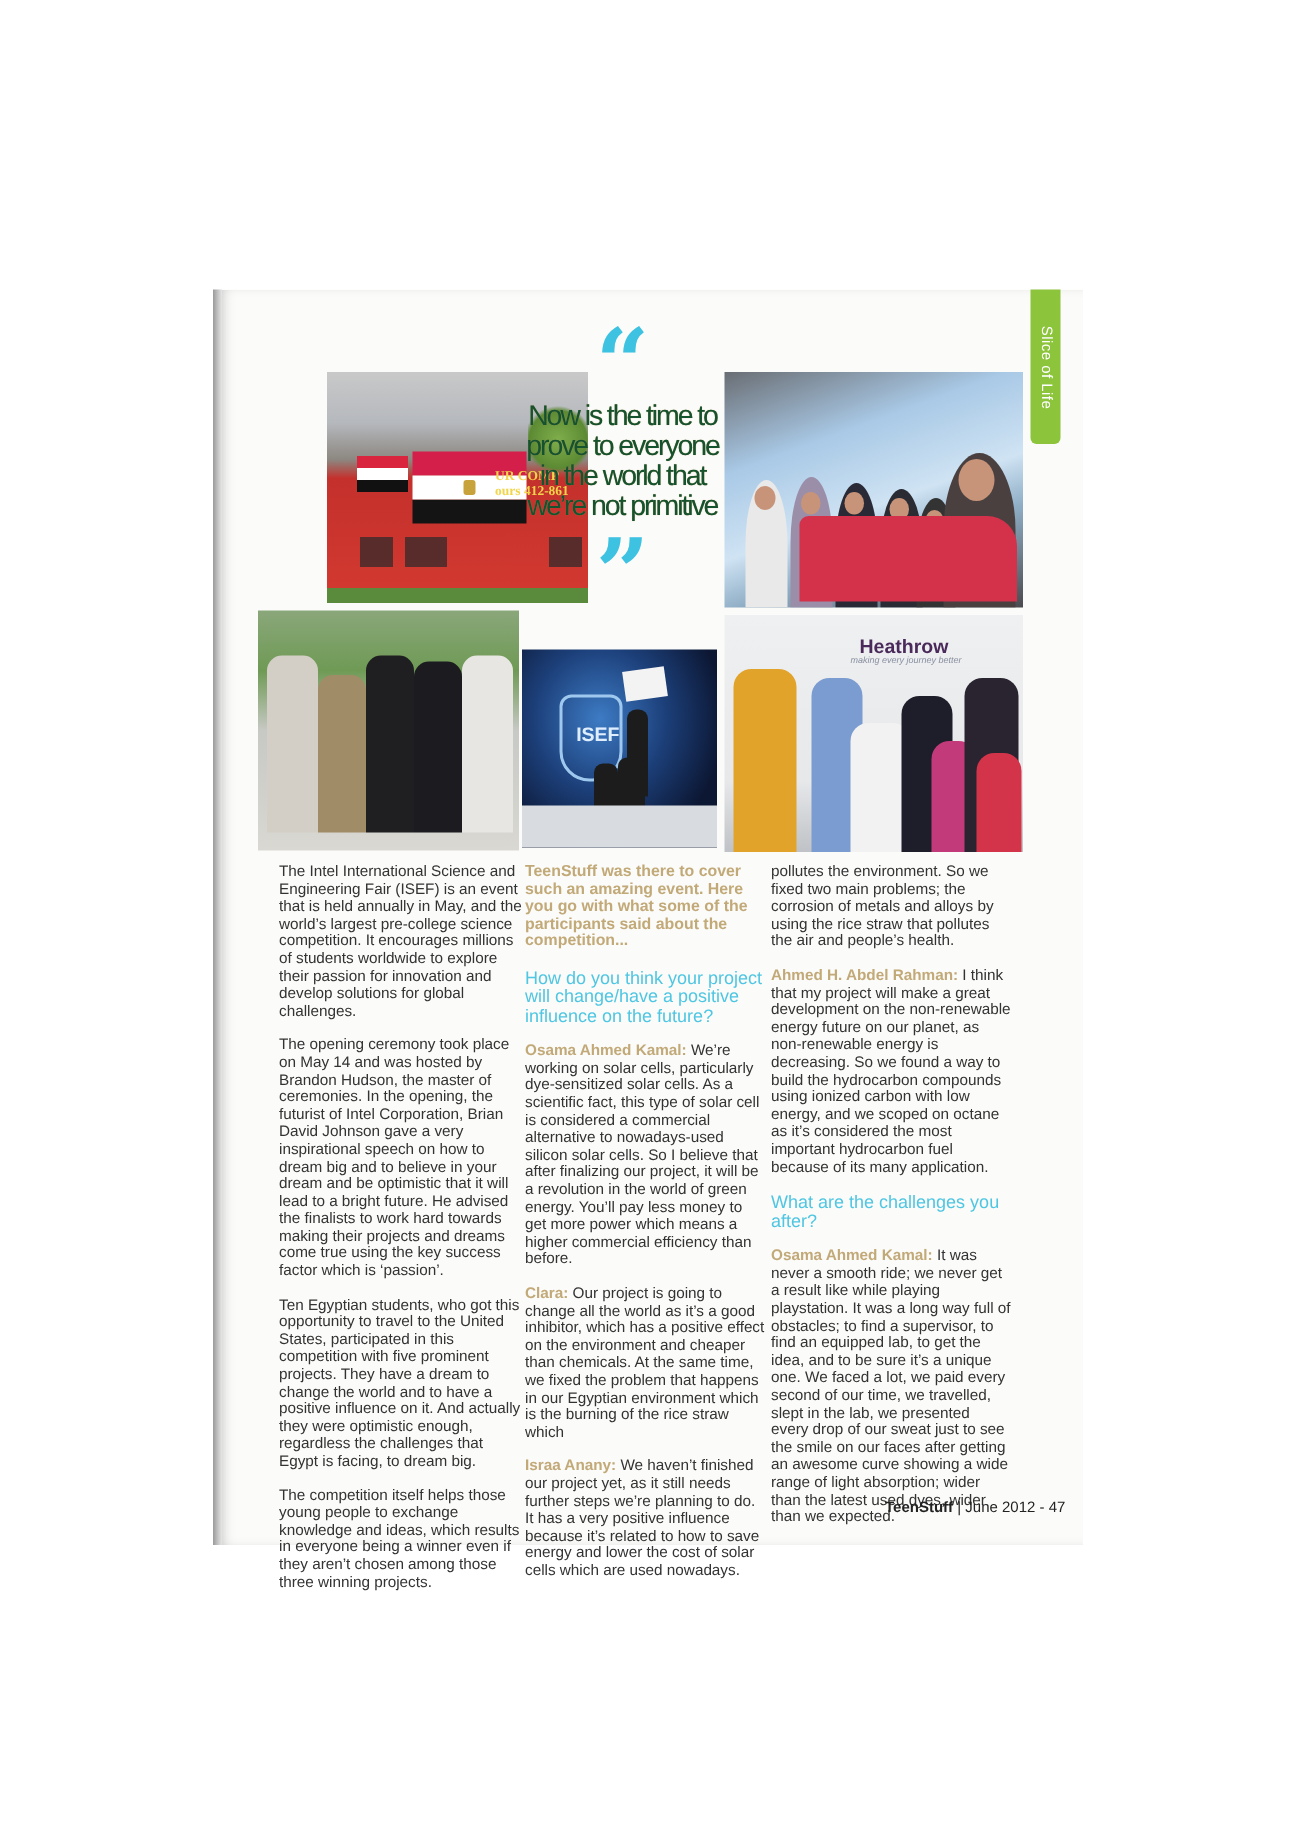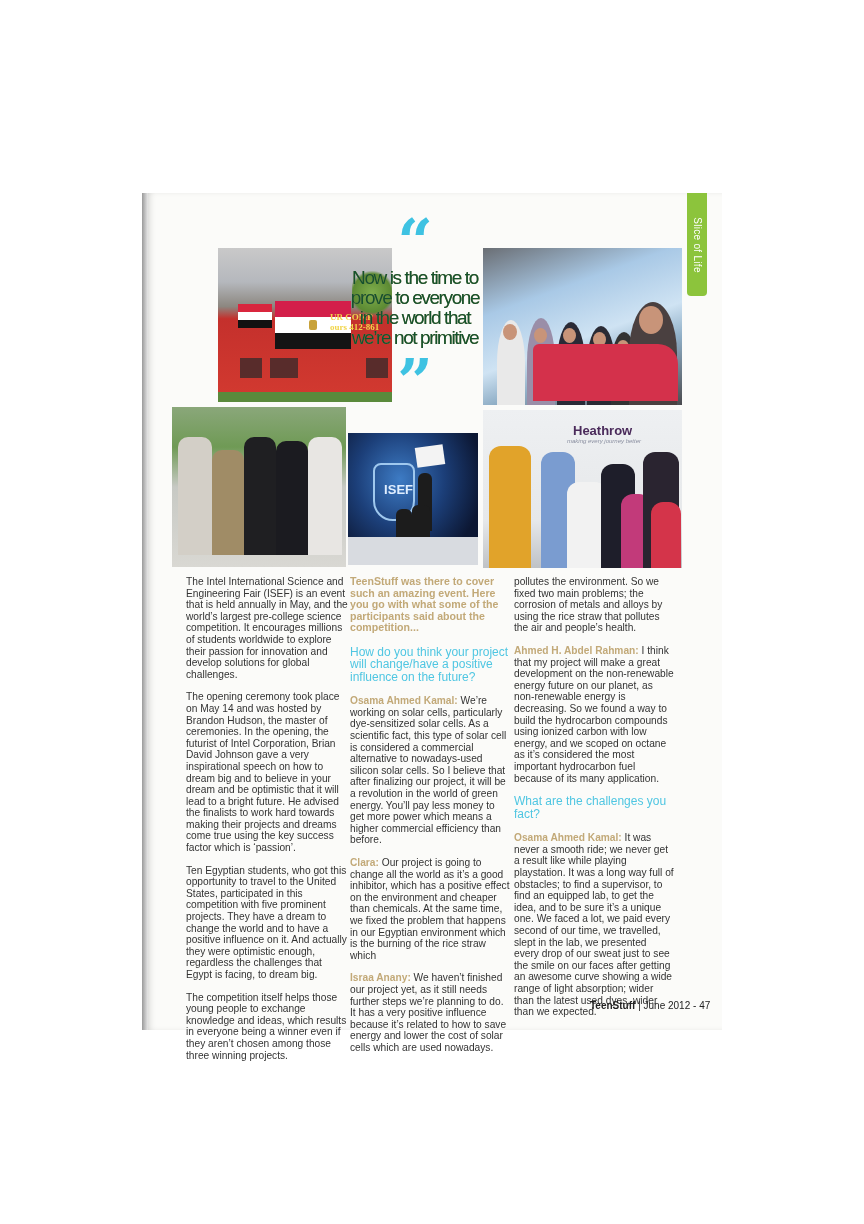--- a/index.html
+++ b/index.html
@@ -169,19 +169,19 @@
   <div class="intro">TeenStuff was there to cover such an amazing event. Here you go with what some of the participants said about the competition...</div>
   <div class="q">How do you think your project will change/have a positive influence on the future?</div>
   <p><span class="speaker">Osama Ahmed Kamal:</span><span> We’re working on solar cells, particularly dye-sensitized solar cells. As a scientific fact, this type of solar cell is considered a commercial alternative to nowadays-used silicon solar cells. So I believe that after finalizing our project, it will be a revolution in the world of green energy. You’ll pay less money to get more power which means a higher commercial efficiency than before.</span></p>
   <p><span class="speaker">Clara:</span><span> Our project is going to change all the world as it’s a good inhibitor, which has a positive effect on the environment and cheaper than chemicals. At the same time, we fixed the problem that happens in our Egyptian environment which is the burning of the rice straw which</span></p>
   <p><span class="speaker">Israa Anany:</span><span> We haven’t finished our project yet, as it still needs further steps we’re planning to do. It has a very positive influence because it’s related to how to save energy and lower the cost of solar cells which are used nowadays.</span></p>
 </div>
 
 <div class="col c3">
   <p>pollutes the environment. So we fixed two main problems; the corrosion of metals and alloys by using the rice straw that pollutes the air and people’s health.</p>
   <p><span class="speaker">Ahmed H. Abdel Rahman:</span><span> I think that my project will make a great development on the non-renewable energy future on our planet, as non-renewable energy is decreasing. So we found a way to build the hydrocarbon compounds using ionized carbon with low energy, and we scoped on octane as it’s considered the most important hydrocarbon fuel because of its many application.</span></p>
-  <div class="q">What are the challenges you fact?</div>
+  <div class="q">What are the challenges you after?</div>
   <p><span class="speaker">Osama Ahmed Kamal:</span><span> It was never a smooth ride; we never get a result like while playing playstation. It was a long way full of obstacles; to find a supervisor, to find an equipped lab, to get the idea, and to be sure it’s a unique one. We faced a lot, we paid every second of our time, we travelled, slept in the lab, we presented every drop of our sweat just to see the smile on our faces after getting an awesome curve showing a wide range of light absorption; wider than the latest used dyes, wider than we expected.</span></p>
 </div>
 
 <div class="footer">
   <b>TeenStuff</b><span> | </span><span>June 2012 - 47</span>
 </div>
 
 </body></html>

